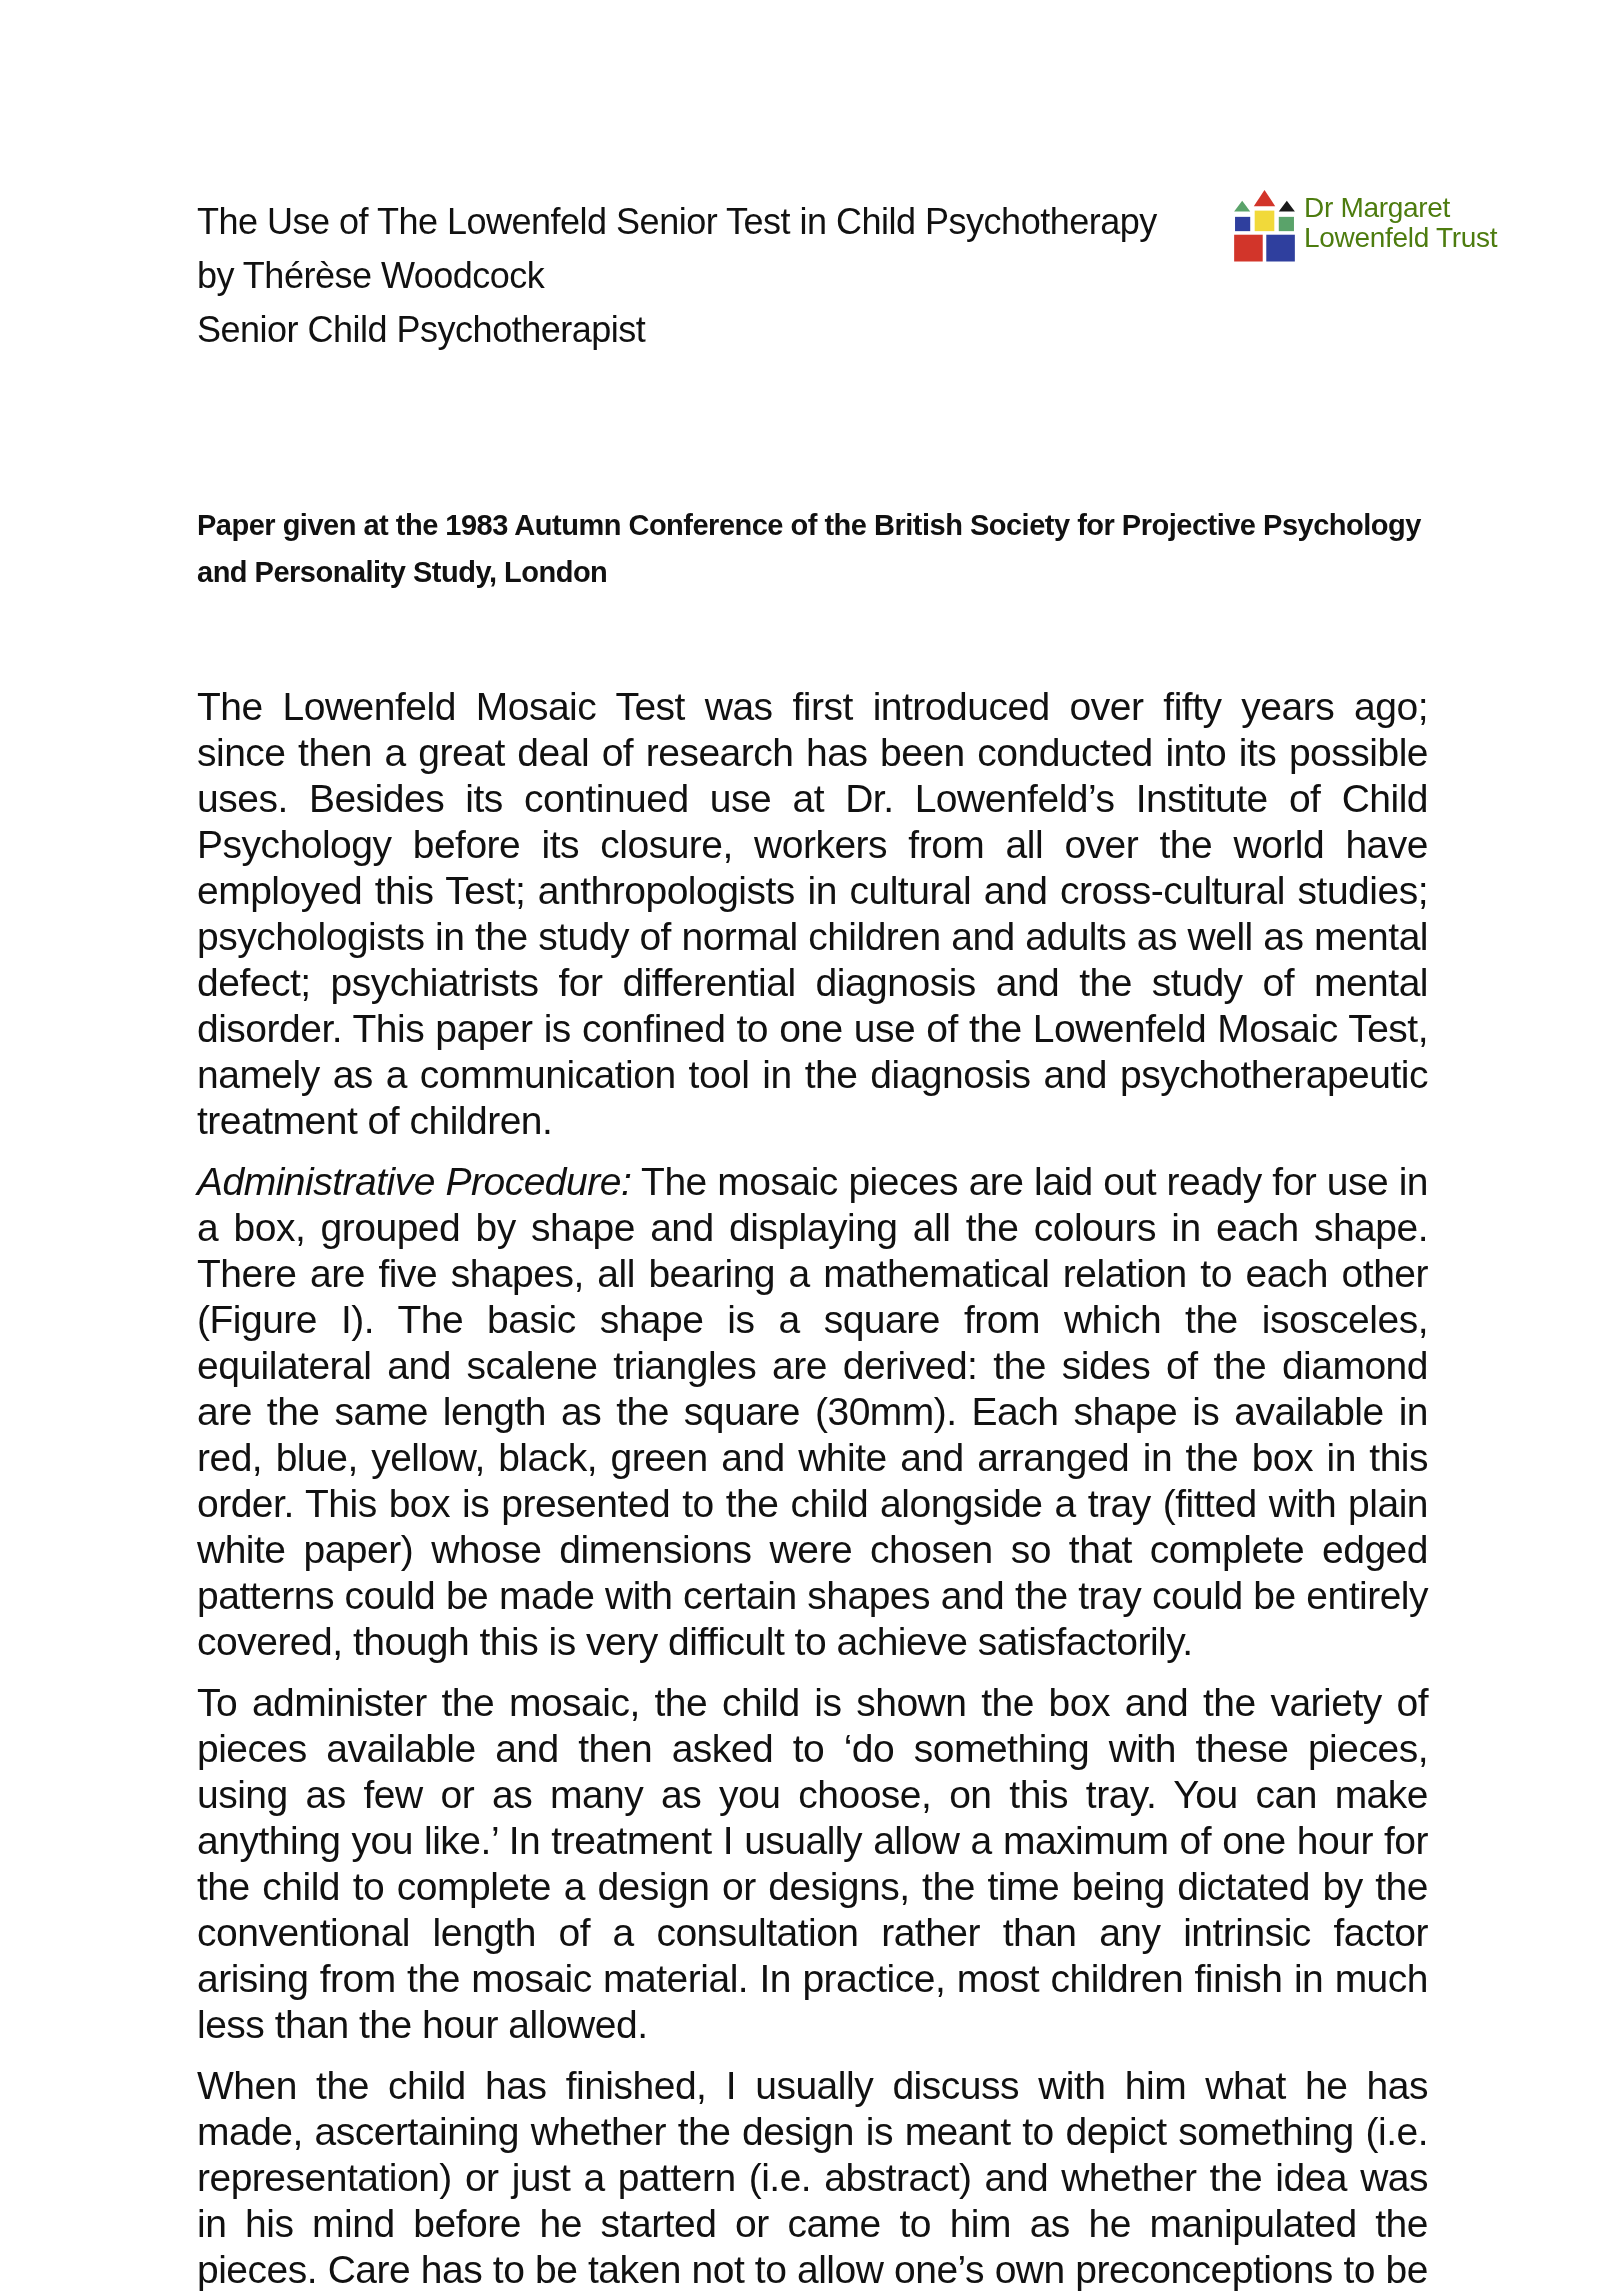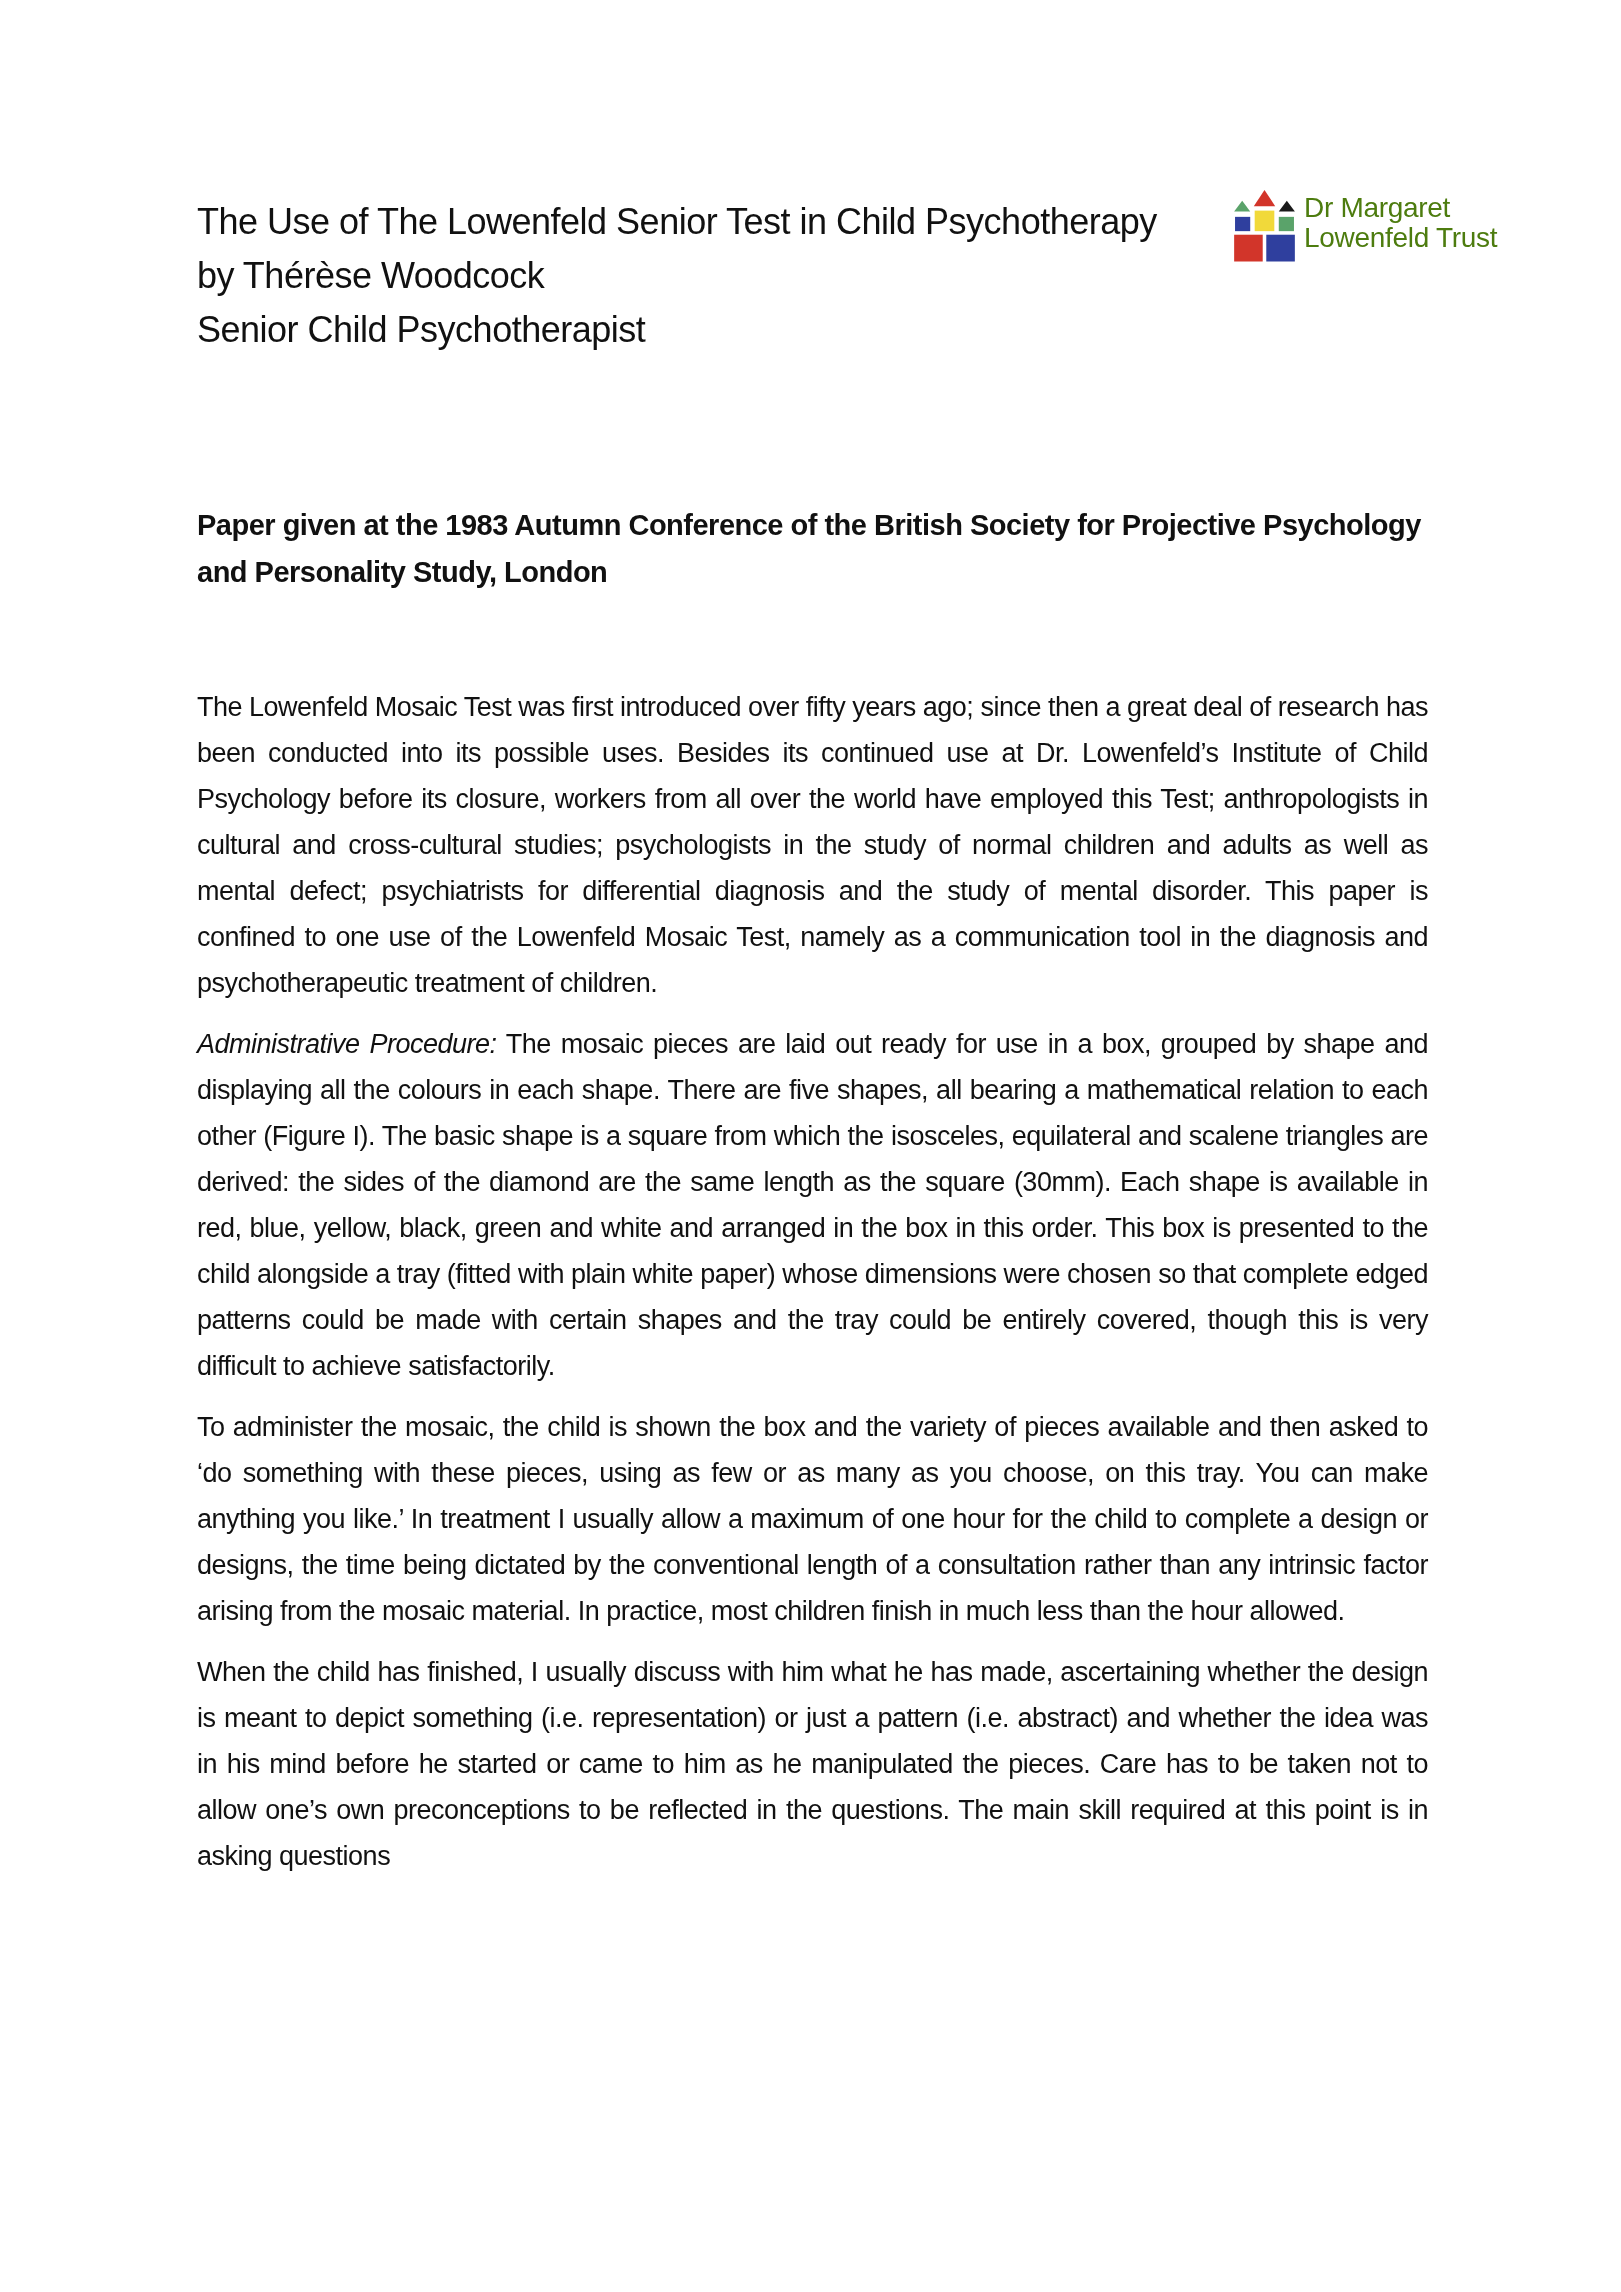--- a/index.html
+++ b/index.html
@@ -66,21 +66,21 @@
       line-height: 47px;
       letter-spacing: -0.5px;
     }
     .body {
       position: absolute;
       left: 197px;
       top: 684px;
       width: 1231px;
     }
     .para {
-      font-size: 27px;
+      font-size: 39px;
       line-height: 46px;
       text-align: justify;
       letter-spacing: -0.5px;
       margin: 0 0 15px 0;
     }
     .para em { }
   </style>
 </head>
 <body>
 

